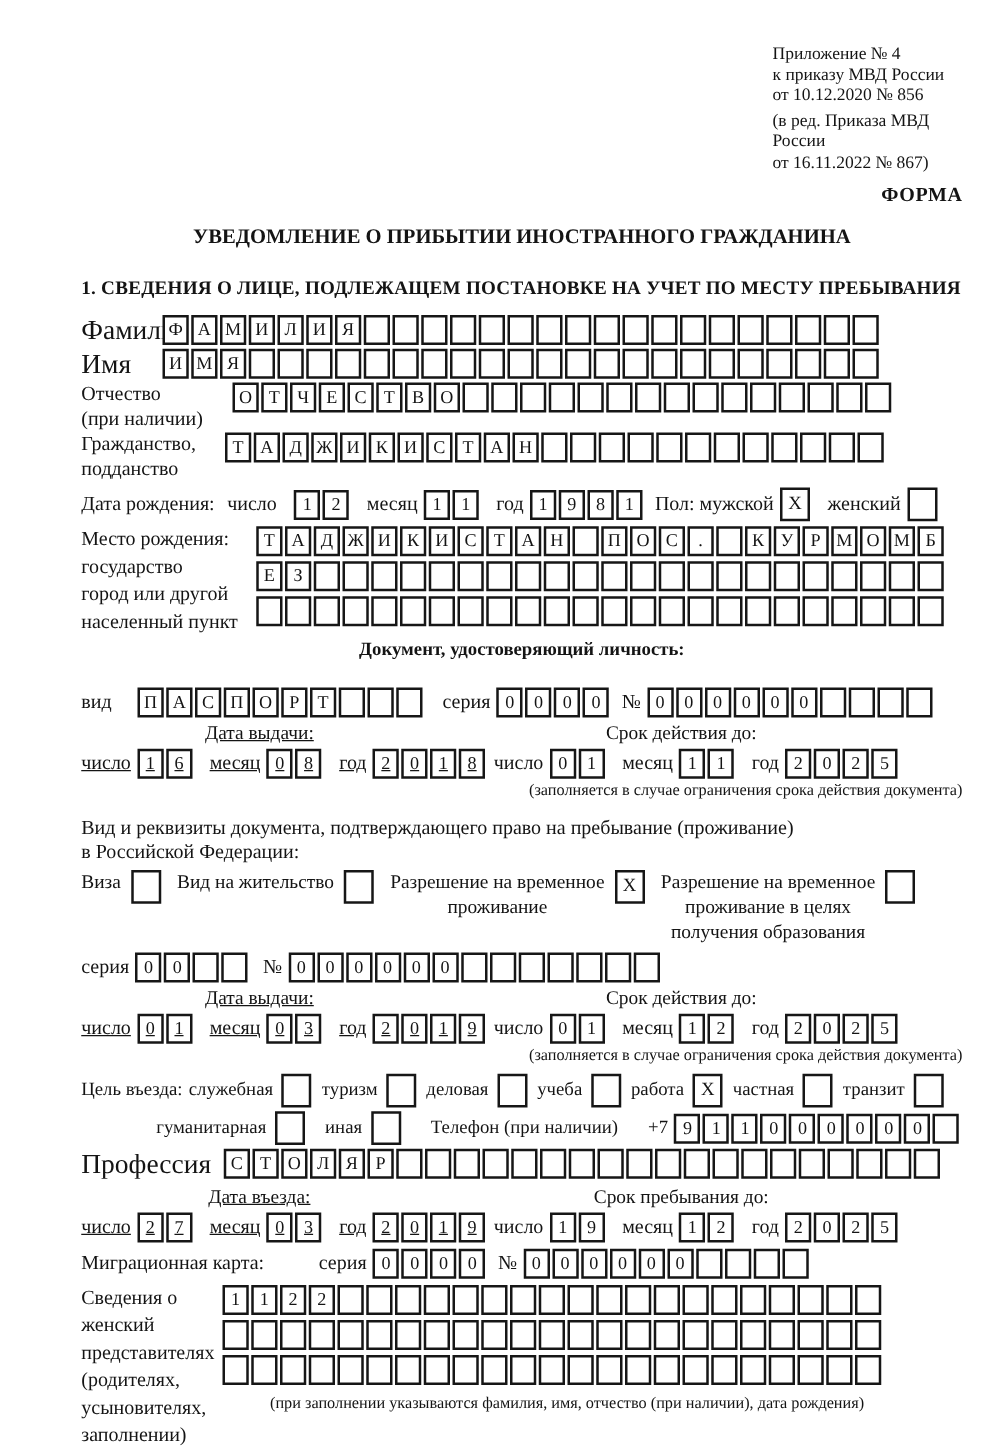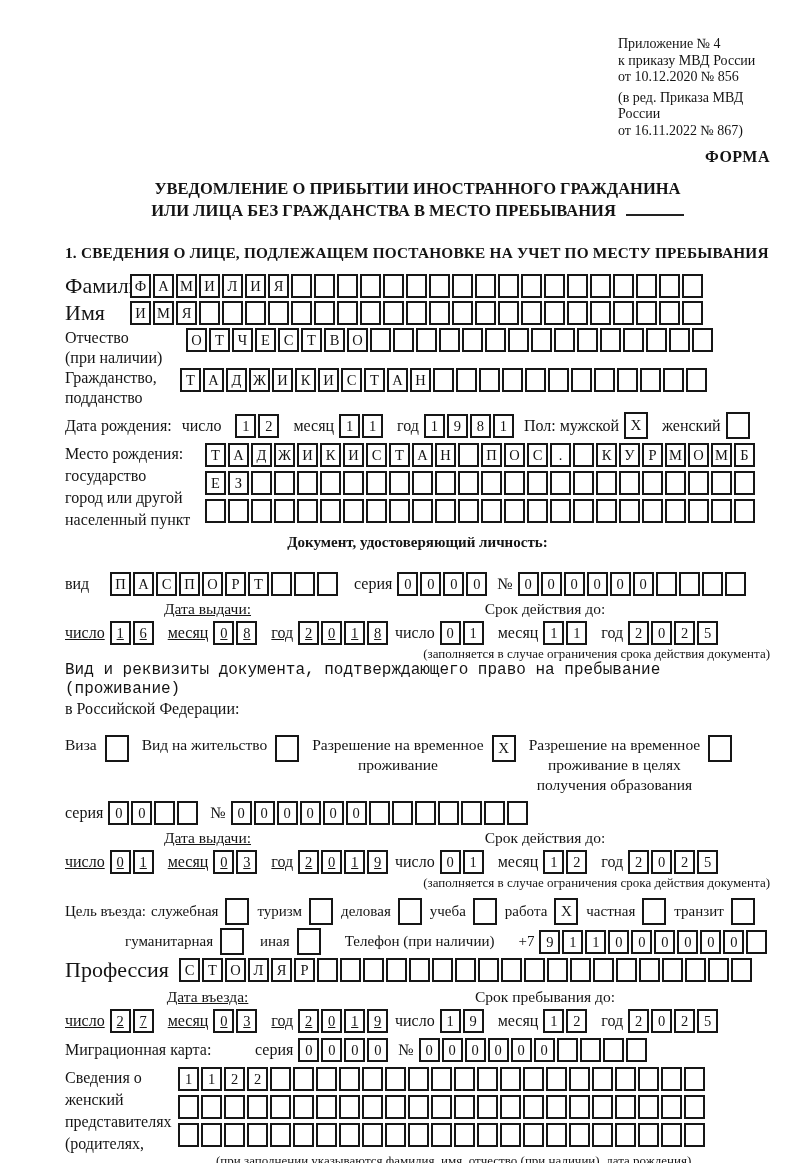--- a/index.html
+++ b/index.html
@@ -36,21 +36,21 @@
   
   .dg{display:flex;align-items:center;flex:none;font-size:16px;}
   .dg .dlbl{margin-right:5px;flex:none;}
   .dg .boxes{margin-right:12px;}
   .dates{display:flex;margin-top:4px;}
   .dcol1{width:330px;flex:none;text-decoration:underline;}
   .dhead{font-size:15.5px;text-align:center;line-height:18px;margin-bottom:3px;}
   .note{font-size:13px;text-align:right;line-height:15px;margin-top:1px;}
   .plain{font-size:16px;line-height:19px;}
   
-  .opts{display:flex;align-items:flex-start;margin-top:17px;font-size:15.5px;}
+  .opts{display:flex;align-items:flex-start;margin-top:5px;font-size:15.5px;}
   .opt{display:flex;align-items:flex-start;margin-right:11px;}
   .opt .olbl{line-height:20px;margin-right:8px;}
   .opt .olbl.center{text-align:center;}
   
   .prow{display:flex;align-items:center;font-size:15px;}
   .prow .pl{flex:none;margin-right:5px;}
   .prow .cbox{margin-right:6px;margin-left:2px;}
   .heading-center{text-align:center;font-weight:bold;font-size:15px;margin-top:2px;line-height:19px;}
 </style>
 </head>
@@ -63,23 +63,20 @@
     <div>к приказу МВД России</div>
     <div>от 10.12.2020 № 856</div>
     <div class="gap"></div>
     <div>(в ред. Приказа МВД России</div>
     <div>от 16.11.2022 № 867)</div>
   </div>
   <div class="forma">ФОРМА</div>
 
   <div class="title">
     <div>УВЕДОМЛЕНИЕ О ПРИБЫТИИ ИНОСТРАННОГО ГРАЖДАНИНА</div>
-    <div>
-      <span>ИЛИ ЛИЦА БЕЗ ГРАЖДАНСТВА В МЕСТО ПРЕБЫВАНИЯ</span><span class="blank-line"></span>
-    </div>
   </div>
 
   <div class="sec">1. СВЕДЕНИЯ О ЛИЦЕ, ПОДЛЕЖАЩЕМ ПОСТАНОВКЕ НА УЧЕТ ПО МЕСТУ ПРЕБЫВАНИЯ</div>
 
   <div class="row" style="margin-top:12px;">
     <div class="lbl" style="width:65px;">Фамилия</div>
     <div class="boxes">
         <span class="box">Ф</span>
         <span class="box">А</span>
         <span class="box">М</span>
@@ -400,21 +397,21 @@
             <span class="box">2</span>
             <span class="box">0</span>
             <span class="box">2</span>
             <span class="box">5</span>
           </span>
       </div>
     </div>
   </div>
   <div class="note">(заполняется в случае ограничения срока действия документа)</div>
 
-  <div class="plain" style="margin-top:0;font-family:Liberation Mono, monospace;">Вид и реквизиты документа, подтверждающего право на пребывание (проживание)</div>
+  <div class="plain" style="margin-top:14px;">Вид и реквизиты документа, подтверждающего право на пребывание (проживание)</div>
   <div class="plain">в Российской Федерации:</div>
 
   <div class="opts">
     <div class="opt">
       <span class="olbl">Виза</span>
       <span class="cbox">
           <span class="box"></span>
         </span>
     </div>
     <div class="opt">

